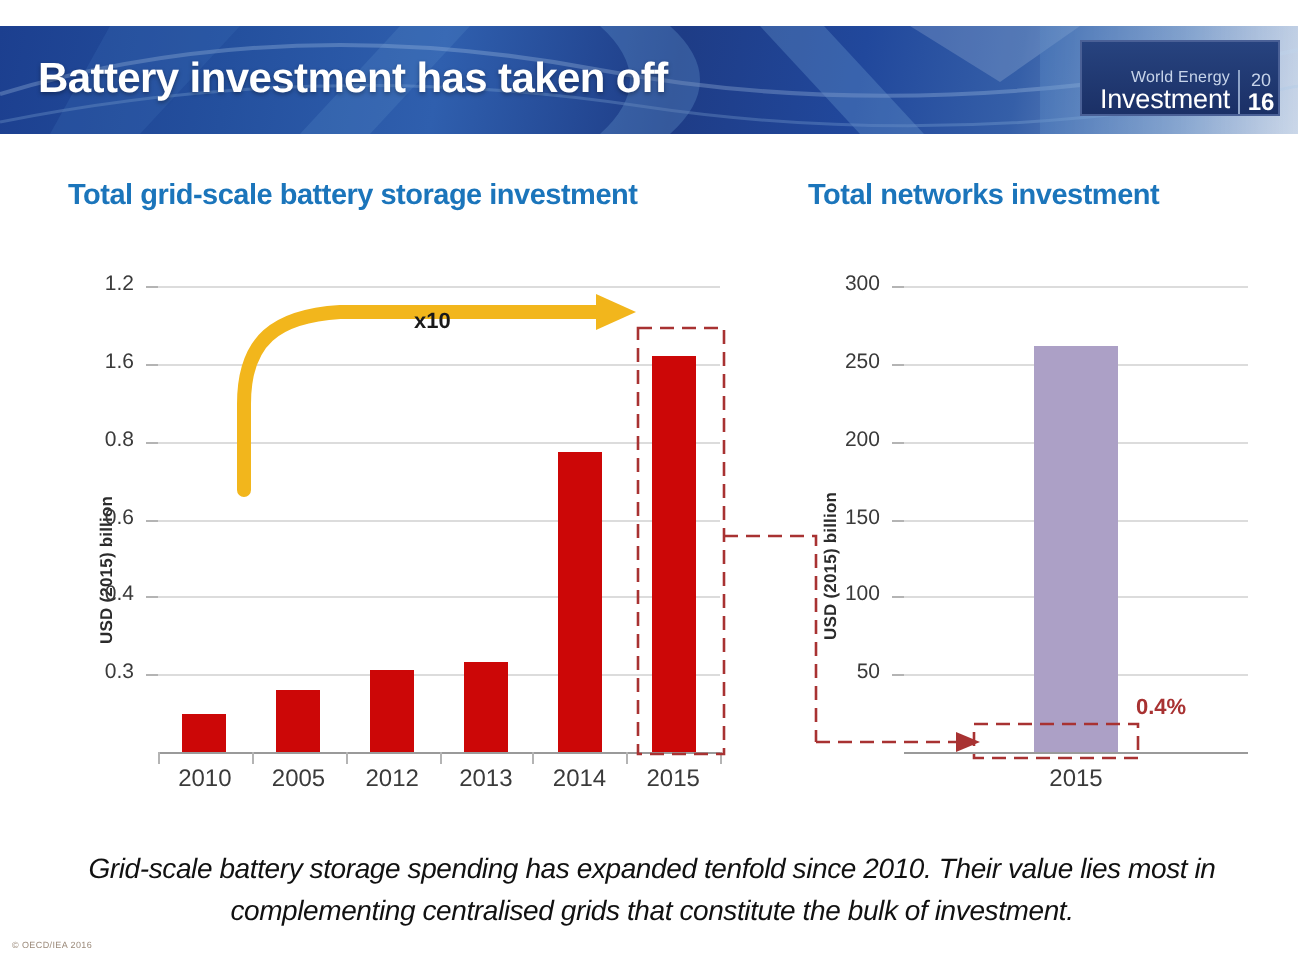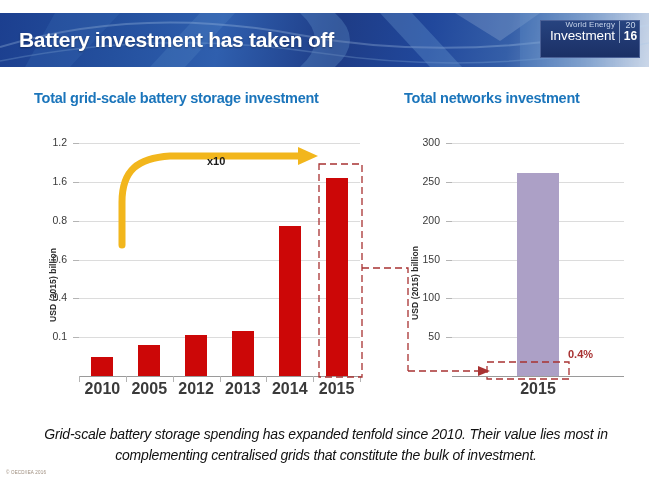--- a/index.html
+++ b/index.html
@@ -22,21 +22,21 @@
     color:#ffffff;font-size:21px;font-weight:bold;
     letter-spacing:-.3px;
     text-shadow:0 1px 2px rgba(0,0,0,.35);
     white-space:nowrap;
   }
   
   #wei-logo{
     position:absolute;right:9px;top:7px;width:98px;height:36px;
     background:linear-gradient(180deg,#27437f 0%,#1b3066 100%);
     border:1px solid #4a6096;
-    display:flex;align-items:flex-start;
+    display:flex;align-items:flex-end;
   }
   #wei-logo .lg-left{
     flex:1;padding-left:5px;text-align:right;padding-right:4px;
     border-right:1px solid #8fa4c8;line-height:1.02;
   }
   #wei-logo .lg-we{color:#c7d4ea;font-size:8px;display:block;letter-spacing:.1px;}
   #wei-logo .lg-inv{color:#ffffff;font-size:13.5px;display:block;font-weight:normal;letter-spacing:-.1px;}
   #wei-logo .lg-right{width:17px;text-align:center;line-height:1.02;padding-left:2px;}
   #wei-logo .lg-20{color:#c7d4ea;font-size:9px;display:block;}
   #wei-logo .lg-16{color:#ffffff;font-size:12px;font-weight:bold;display:block;}
@@ -67,23 +67,22 @@
     position:absolute;font-size:10.5px;color:#3a3a3a;text-align:right;
     width:32px;line-height:10px;
   }
   .gridline{position:absolute;height:1px;background:#dcdcdc;}
   .axis-baseline{position:absolute;height:1px;background:#9a9a9a;}
 
   .bar{position:absolute;background:#cc0707;}
   .bar-purple{position:absolute;background:#aca0c6;}
 
   .xlabel{
-    position:absolute;font-size:16px;color:#3a3a3a;text-align:center;
+    position:absolute;font-size:12px;color:#3a3a3a;text-align:center;
     line-height:12px;
-    font-weight:bold;
   }
   .xsep{position:absolute;width:1px;background:#b4b4b4;}
 
   
   #x10-label{
     position:absolute;left:207px;top:155px;font-size:11px;font-weight:bold;color:#1a1a1a;
   }
   #arrow-svg{position:absolute;left:30px;top:130px;}
   #pct-label{
     position:absolute;left:568px;top:348px;font-size:11px;font-weight:bold;color:#a83232;
@@ -136,21 +135,21 @@
   </div>
 </div>
 
 <div class="chart-title" id="title-left">Total grid-scale battery storage investment</div>
 <div class="chart-title" id="title-right">Total networks investment</div>
 
 <div class="plot" id="plot-left">
   <div class="ylabel" id="ylabel-left">USD (2015) billion</div>
 <div class="gridline" style="left: 49px; top: 207.167px; width: 281px;"></div>
     <div class="gridline" style="left: 43px; top: 207.167px; width: 6px; background: rgb(180, 180, 180);"></div>
-    <div class="tick-label" style="left: 5px; top: 201.167px;">0.1</div>
+    <div class="tick-label" style="left: 5px; top: 201.167px;">0.3</div>
     <div class="gridline" style="left: 49px; top: 168.333px; width: 281px;"></div>
     <div class="gridline" style="left: 43px; top: 168.333px; width: 6px; background: rgb(180, 180, 180);"></div>
     <div class="tick-label" style="left: 5px; top: 162.333px;">0.4</div>
     <div class="gridline" style="left: 49px; top: 129.5px; width: 281px;"></div>
     <div class="gridline" style="left: 43px; top: 129.5px; width: 6px; background: rgb(180, 180, 180);"></div>
     <div class="tick-label" style="left: 5px; top: 123.5px;">0.6</div>
     <div class="gridline" style="left: 49px; top: 90.6667px; width: 281px;"></div>
     <div class="gridline" style="left: 43px; top: 90.6667px; width: 6px; background: rgb(180, 180, 180);"></div>
     <div class="tick-label" style="left: 5px; top: 84.6667px;">0.8</div>
     <div class="gridline" style="left: 49px; top: 51.8333px; width: 281px;"></div>

